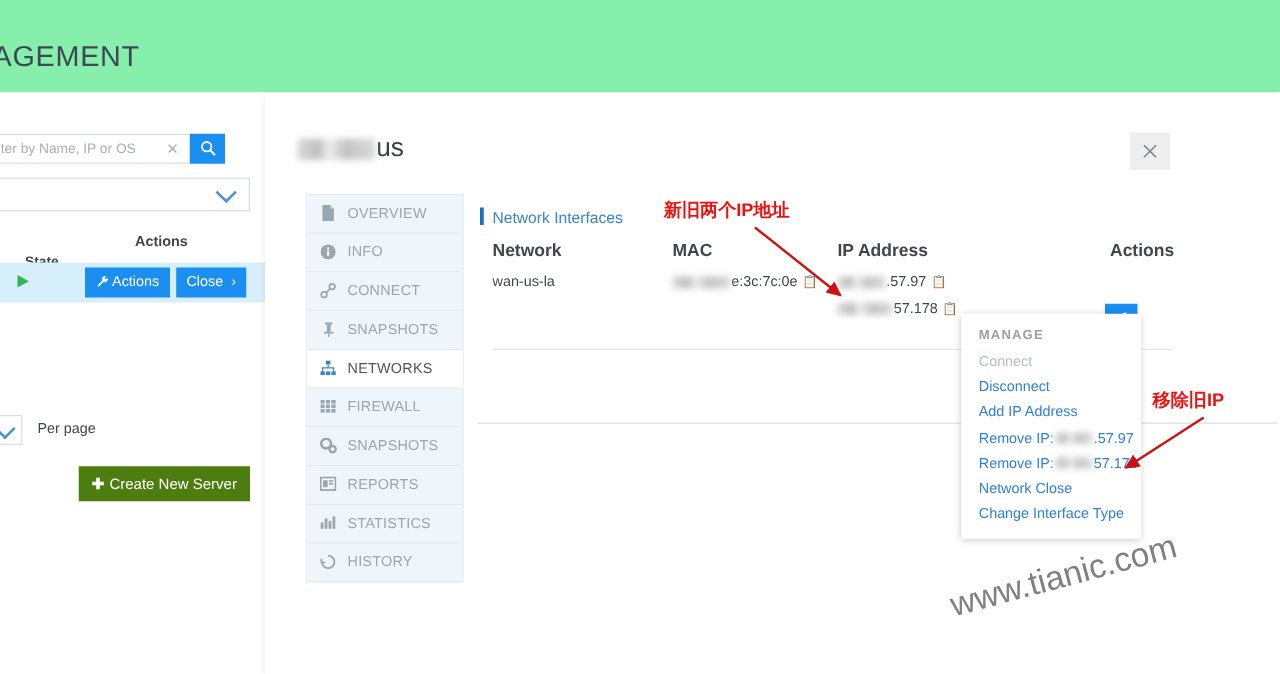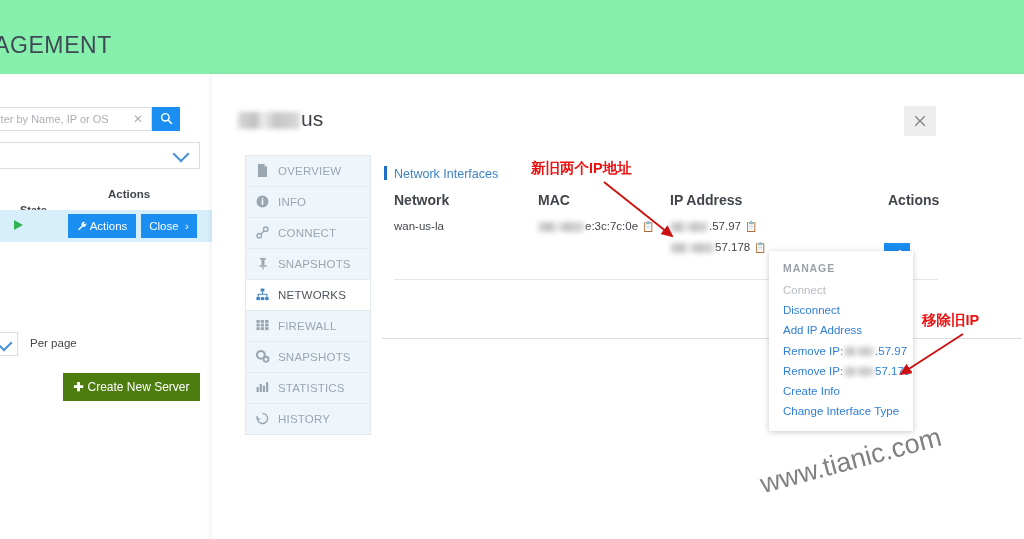--- a/index.html
+++ b/index.html
@@ -518,20 +518,31 @@
     <div class="tab-item">
       <span class="tab-icon">
         <svg width="14" height="13" viewBox="0 0 15 14">
             <circle cx="5.2" cy="5.2" r="4.2" fill="none" stroke="currentColor" stroke-width="2.2"></circle>
             <circle cx="10.8" cy="10" r="2.7" fill="none" stroke="currentColor" stroke-width="2"></circle>
           </svg>
       </span>
       <span class="tab-label">SNAPSHOTS</span>
     </div>
 
+    <div class="tab-item">
+      <span class="tab-icon">
+        <svg width="13" height="12" viewBox="0 0 14 12">
+            <rect x="0.6" y="0.6" width="12.8" height="10.8" fill="none" stroke="currentColor" stroke-width="1.5"></rect>
+            <rect x="2.6" y="3" width="4" height="6" fill="currentColor"></rect>
+            <rect x="7.6" y="3" width="3.8" height="1.4" fill="currentColor"></rect>
+            <rect x="7.6" y="5.4" width="3.8" height="1.4" fill="currentColor"></rect>
+          </svg>
+      </span>
+      <span class="tab-label">REPORTS</span>
+    </div>
 
     <div class="tab-item">
       <span class="tab-icon">
         <svg width="13" height="12" viewBox="0 0 14 12">
             <rect x="0.6" y="6" width="2.4" height="5.4" fill="currentColor"></rect>
             <rect x="4" y="2.6" width="2.4" height="8.8" fill="currentColor"></rect>
             <rect x="7.4" y="4.6" width="2.4" height="6.8" fill="currentColor"></rect>
             <rect x="10.8" y="0.8" width="2.4" height="10.6" fill="currentColor"></rect>
           </svg>
       </span>
@@ -593,21 +604,21 @@
     <div class="menu-item"><span>Add IP Address</span></div>
 
     <div class="menu-item">
       <span>Remove IP:</span><span class="blur-chunk mi-blur"></span><span>.57.97</span>
     </div>
 
     <div class="menu-item">
       <span>Remove IP:</span><span class="blur-chunk mi-blur"></span><span>57.178</span>
     </div>
 
-    <div class="menu-item"><span>Create Info</span></div>
+    <div class="menu-item"><span>Network Close</span></div>
     <div class="menu-item"><span>Change Interface Type</span></div>
   </div>
 </div>
 
 <div id="anno-1" class="anno-text">新旧两个IP地址</div>
 <svg class="anno-arrow" style="left:600px; top:178px;" width="90" height="68">
   <defs>
     <marker id="ah1" markerWidth="7" markerHeight="7" refX="5.4" refY="3" orient="auto">
       <path d="M0,0 L6.4,3 L0,6 z" fill="#cc1111"></path>
     </marker>

